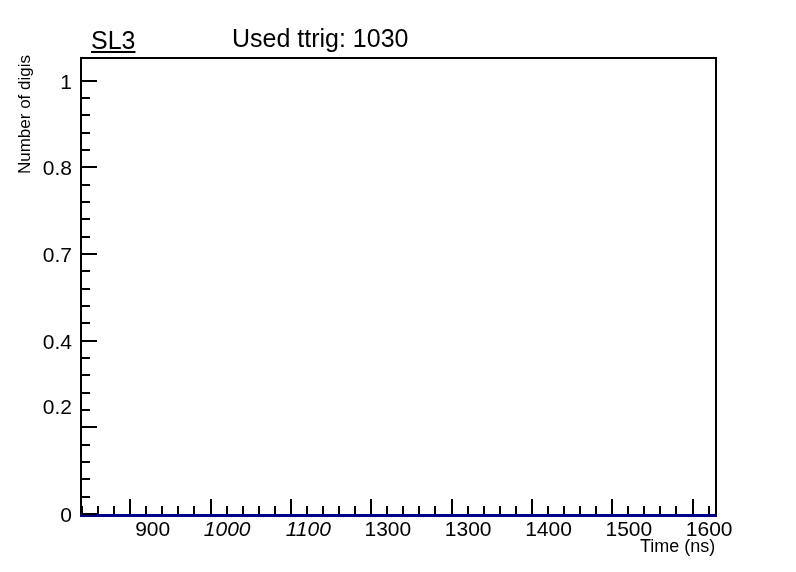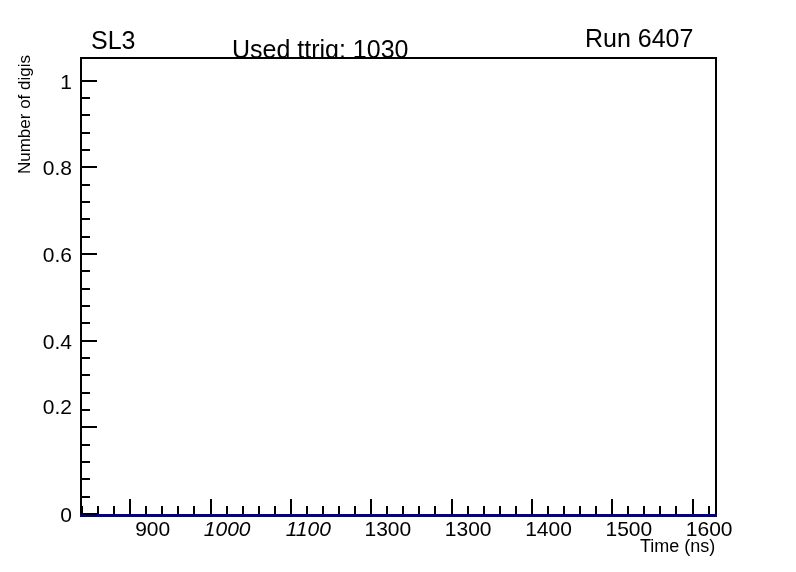--- a/index.html
+++ b/index.html
@@ -25,22 +25,22 @@
   }
 
   
   .hdr {
     position: absolute;
     font-size: 25px;
     line-height: 28px;
     color: #000000;
     white-space: nowrap;
   }
-  #pad-label      { left: 91px;  top: 26px; }
-  #chart-title    { left: 232px; top: 35px; text-align: center; }
+  #pad-label      { left: 91px;  top: 26px; text-decoration: underline; }
+  #chart-title    { left: 232px; top: 24px; text-align: center; }
   #run-label      { left: 585px; top: 24px; }
 
   
   #frame {
     position: absolute;
     left: 80px;
     top: 57px;
     width: 637px;
     height: 459px;
     box-sizing: border-box;
@@ -110,21 +110,20 @@
     white-space: nowrap;
   }
 </style>
 </head>
 <body>
 
 <div id="canvas">
 
   <div class="hdr" id="pad-label">SL3</div>
   <div class="hdr" id="chart-title">Used ttrig: 1030</div>
-  <div class="hdr" id="run-label">Run 6407</div>
 
   <div id="frame"></div>
   <div id="x-axis-line"></div>
 
   <div id="ticks-layer">
       <div class="tick xtick minor" style="left: 81px;"></div>
       <div class="tick xtick minor" style="left: 97.066px;"></div>
       <div class="tick xtick minor" style="left: 113.132px;"></div>
       <div class="tick xtick" style="left: 129.198px;"></div>
       <div class="tick xtick minor" style="left: 145.264px;"></div>
@@ -195,21 +194,21 @@
       <div class="xlab" style="left: 170.528px; font-style: italic;">1000</div>
       <div class="xlab" style="left: 250.858px; font-style: italic;">1100</div>
       <div class="xlab" style="left: 331.188px;">1300</div>
       <div class="xlab" style="left: 411.518px;">1300</div>
       <div class="xlab" style="left: 491.848px;">1400</div>
       <div class="xlab" style="left: 572.178px;">1500</div>
       <div class="xlab" style="left: 652.508px;">1600</div>
       <div class="ylab" style="top: 504px;">0</div>
       <div class="ylab" style="top: 396px;">0.2</div>
       <div class="ylab" style="top: 330.667px;">0.4</div>
-      <div class="ylab" style="top: 244px;">0.6</div>
+      <div class="ylab" style="top: 244px;">0.7</div>
       <div class="ylab" style="top: 157.333px;">0.8</div>
       <div class="ylab" style="top: 70.6667px;">1</div>
     </div>
 
   <div id="y-axis-title">Number of digis</div>
   <div id="x-axis-title">Time (ns)</div>
 
 </div>
 
 </body></html>

